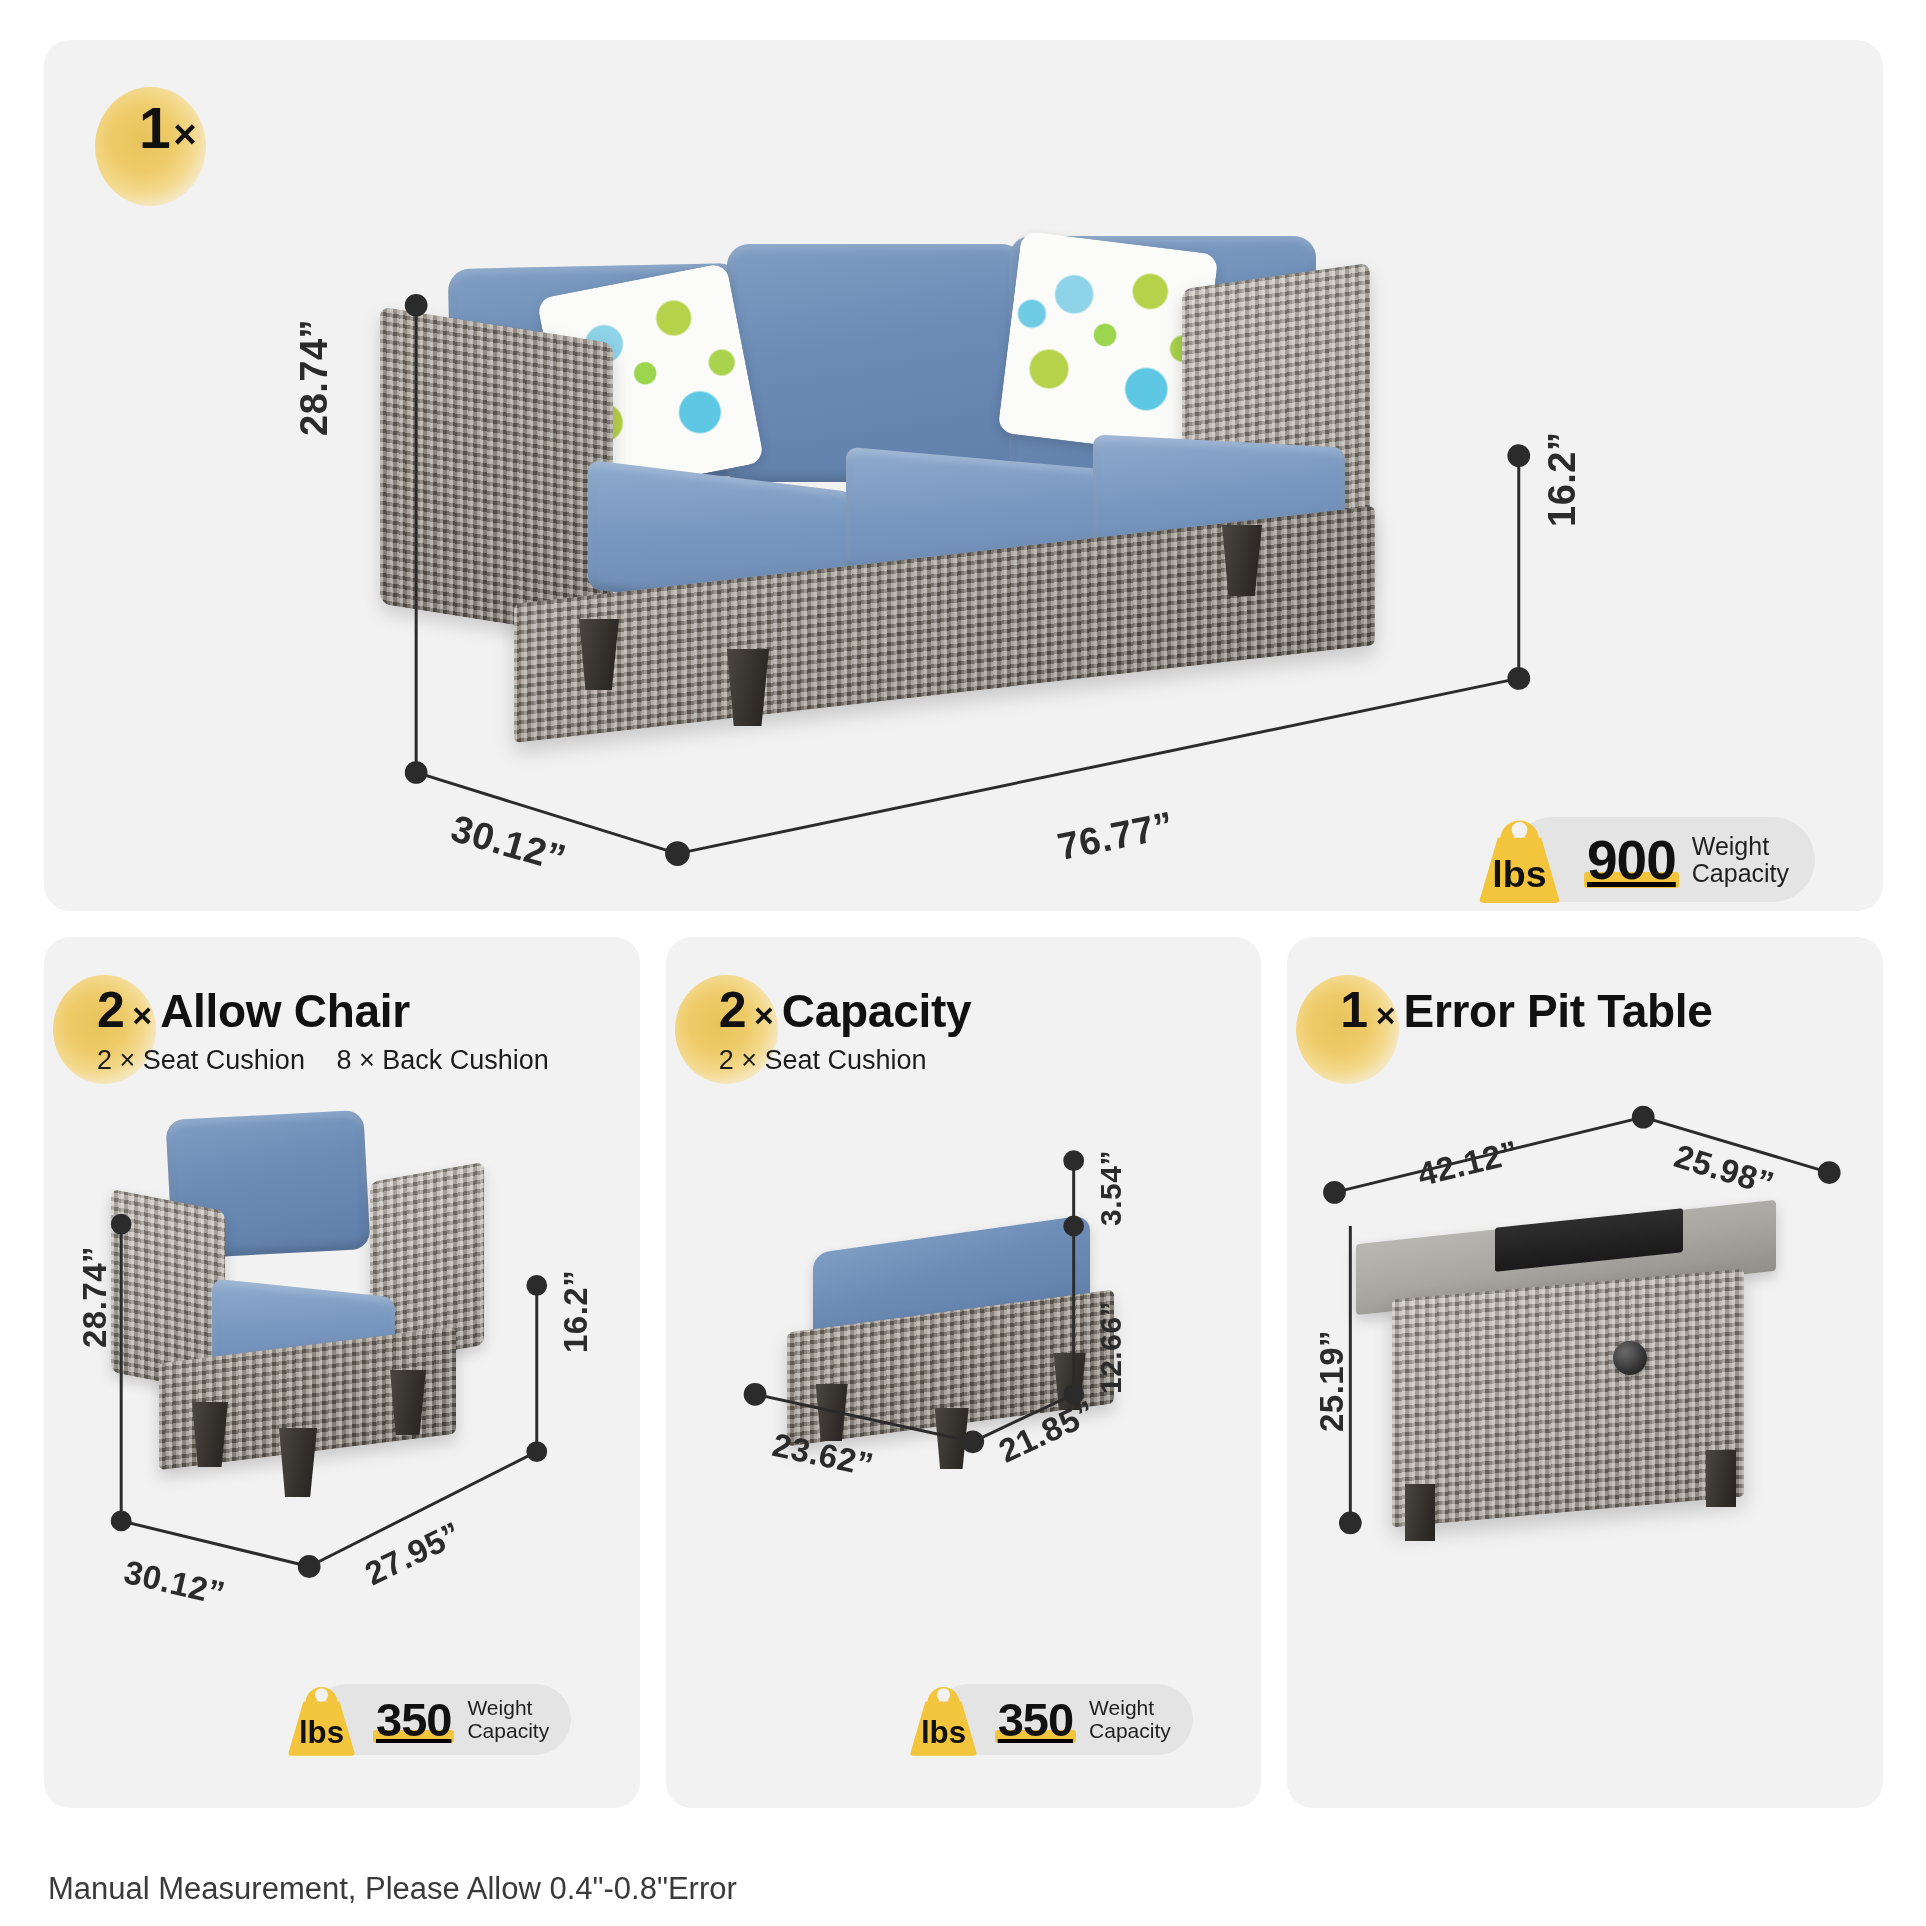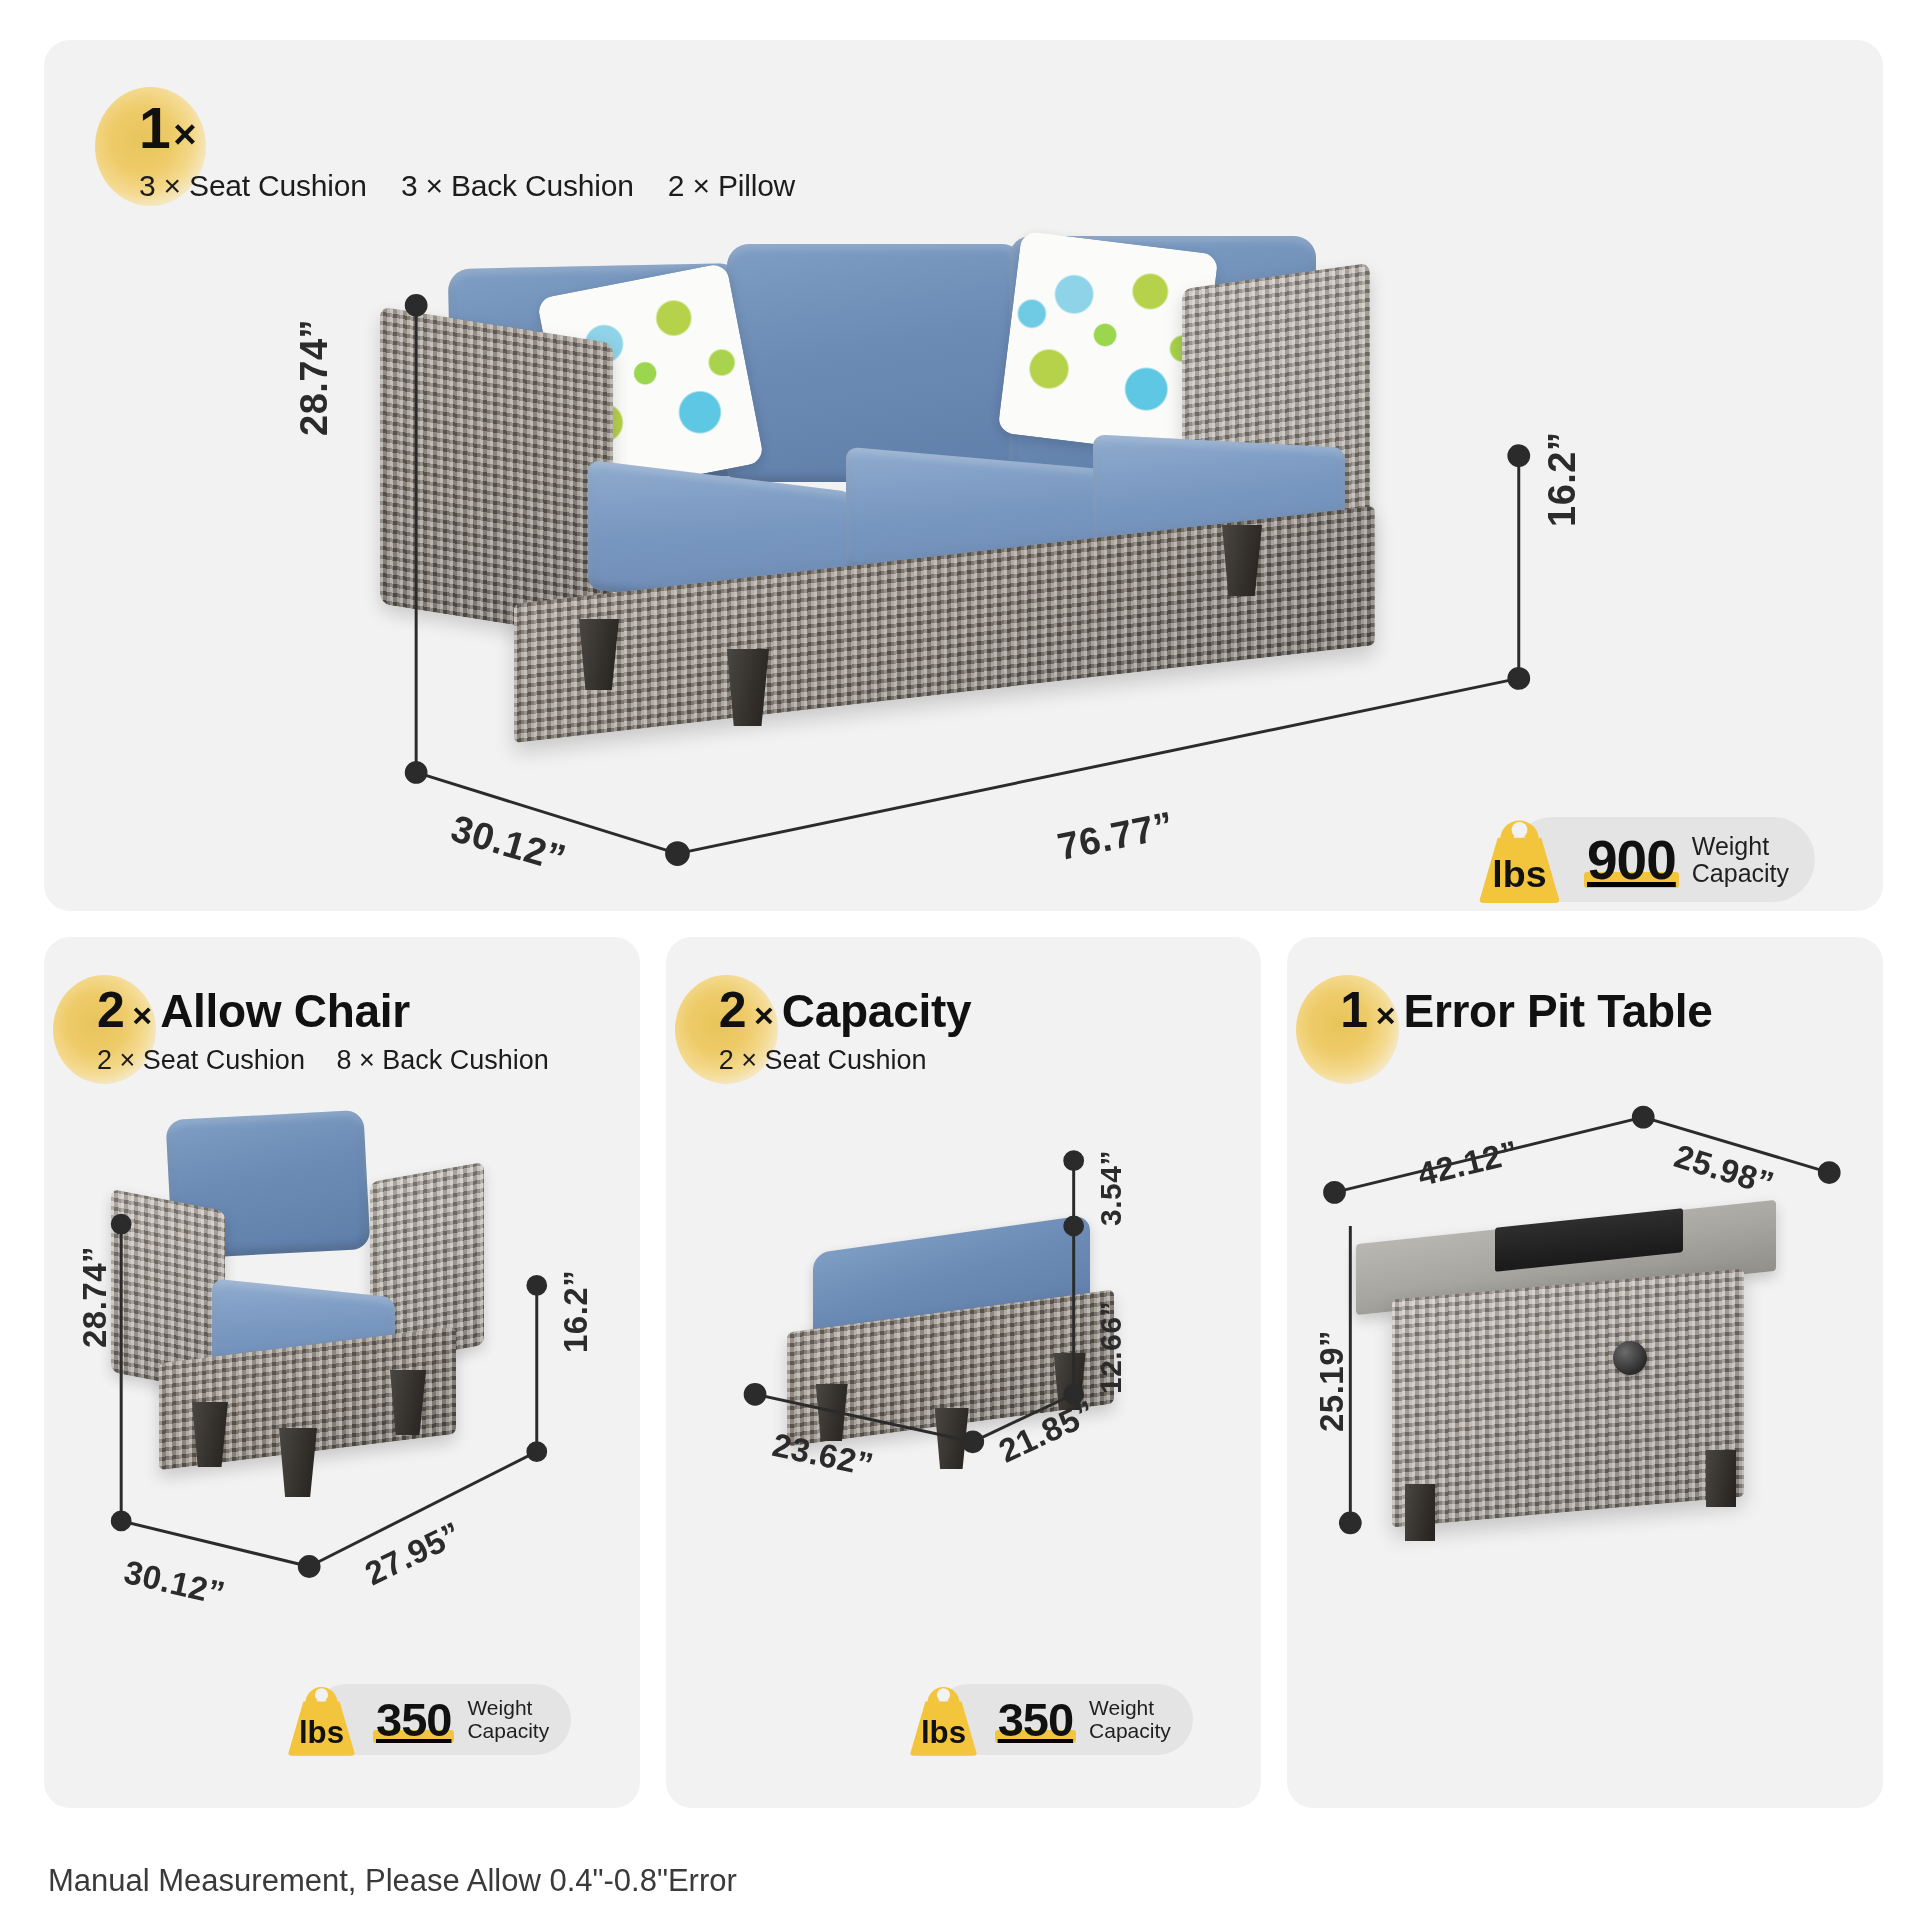--- a/index.html
+++ b/index.html
@@ -67,21 +67,21 @@
   .badge-num { position: relative; font-size: 55px; font-weight: bold; color: #111; letter-spacing: -1px; z-index: 2; }
   .badge-num-bar { position: absolute; left: -3px; right: -3px; bottom: 4px; height: 16px; background: #f2c53d; border-radius: 3px; z-index: 1; }
   .badge-cap { font-size: 25px; line-height: 1.05; color: #1f1f1f; }
 
   .badge-sm .badge-pill { height: 71px; padding: 0 22px 0 65px; margin-left: -50px; }
   .badge-sm .badge-weight-icon { width: 79px; height: 77px; }
   .badge-sm .badge-num { font-size: 47px; }
   .badge-sm .badge-num-bar { height: 13px; }
   .badge-sm .badge-cap { font-size: 21px; }
 
-  .footer-note { position: absolute; left: 48px; bottom: 28px; font-size: 31px; color: #3a3a3a; }
+  .footer-note { position: absolute; left: 48px; bottom: 20px; font-size: 31px; color: #3a3a3a; }
 
   
   .art { position: absolute; z-index: 3; }
   .wicker {
     background-color: #8d8479;
     background-image:
       repeating-linear-gradient(90deg, rgba(255,255,255,0.30) 0 3px, rgba(0,0,0,0.16) 3px 7px, rgba(255,255,255,0.12) 7px 10px),
       repeating-linear-gradient(0deg, rgba(0,0,0,0.26) 0 4px, rgba(255,255,255,0.22) 4px 9px),
       linear-gradient(160deg, #9e958a 0%, #8a8176 45%, #6f685f 100%);
   }
@@ -120,25 +120,20 @@
 
 <div class="page">
 
   <div class="card card-hero">
 
     <div class="head hero-head">
       <div class="head-blob"></div>
       <div class="title-line">
         <span class="title-qty">1</span>
         <span class="title-x">×</span>
-      </div>
-      <div class="sub-line">
-        <span>3 × Seat Cushion</span>
-        <span>3 × Back Cushion</span>
-        <span>2 × Pillow</span>
       </div>
     </div>
 
     <div class="art" style="left:386px; top:188px; width:1119px; height:614px;">
 
       <div class="cushion" style="position:absolute; left:20px; top:38px; width:297px; height:213px; border-radius:22px 26px 14px 14px; transform:rotate(-1.2deg);"></div>
       <div class="cushion" style="position:absolute; left:297px; top:16px; width:297px; height:238px; border-radius:22px 22px 14px 14px;"></div>
       <div class="cushion" style="position:absolute; left:579px; top:8px; width:307px; height:248px; border-radius:22px 22px 14px 14px;"></div>
 
       <div class="pillow-pat" style="position:absolute; left:124px; top:51px; width:193px; height:203px; border-radius:16px; transform:rotate(-11deg); box-shadow:0 4px 12px rgba(0,0,0,.14);"></div>

